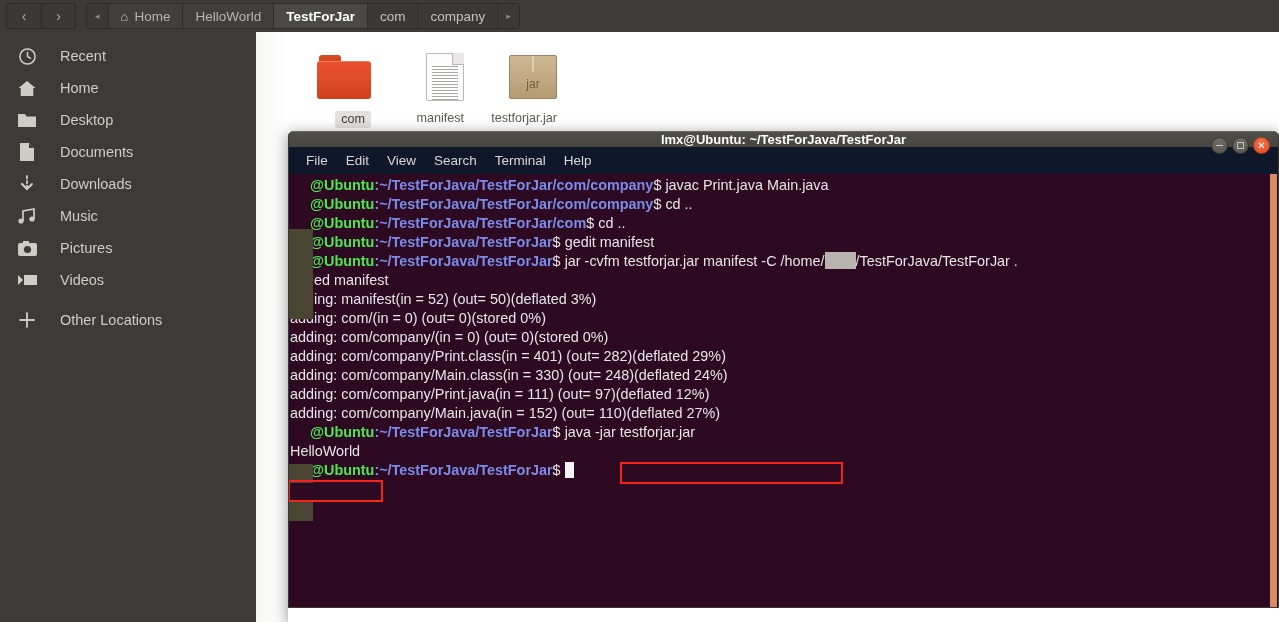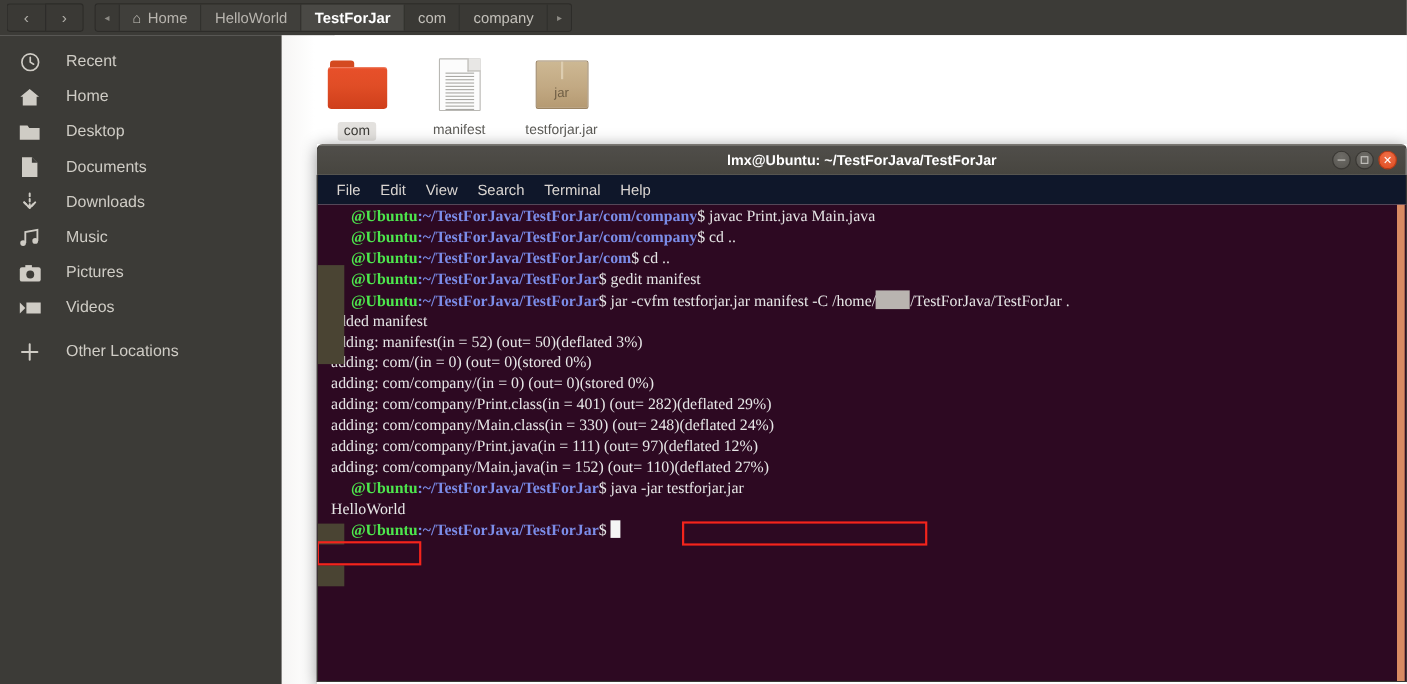--- a/index.html
+++ b/index.html
@@ -76,21 +76,21 @@
   .file-area {
     position: absolute; left: 256px; top: 32px; width: 1023px; height: 590px;
     background: #ffffff;
     background: linear-gradient(to right, #f6f5f4 0px, #ffffff 30px);
   }
   .file-grid {
     display: flex; padding: 12px 0 0 22px; gap: 0;
   }
   .file-cell {
     width: 93px;
-    display: flex; flex-direction: column; align-items: center;
+    display: flex; flex-direction: column; align-items: flex-end;
     padding-top: 4px;
   }
   .file-icon-wrap { height: 58px; display: flex; align-items: center; justify-content: center; }
   .file-label {
     margin-top: 5px; font-size: 12.6px; color: #5c5b57; text-align: center;
     line-height: 15px; max-width: 88px; word-break: break-word;
   }
   .file-label.sel { background: #e3e1de; border-radius: 3px; padding: 1px 6px; color: #3c3b37; }
 
   
@@ -135,21 +135,21 @@
     text-align: center; font-size: 12px; color: #6f5e44;
     font-family: "Liberation Sans", sans-serif;
   }
 
   
   .term {
     position: absolute; left: 288px; top: 131px; width: 991px; height: 491px;
     box-shadow: 0 3px 14px rgba(0,0,0,.45);
   }
   .term-title {
-    position: relative; height: 28px;
+    position: relative; height: 16px;
     background: linear-gradient(to bottom, #504e4a 0%, #47453f 100%);
     border-top: 1px solid #6b6862;
     border-left: 1px solid #3a3834;
     border-right: 1px solid #3a3834;
     border-radius: 5px 5px 0 0;
     display: flex; align-items: center; justify-content: center;
   }
   .term-title .t {
     color: #ffffff; font-size: 13px; font-weight: bold;
     font-family: "Liberation Sans", sans-serif;
@@ -188,26 +188,26 @@
     position: relative;
     height: 434px;
     background: #2d0922;
     border-left: 1px solid #3a3834;
     border-right: 1px solid #3a3834;
     border-bottom: 1px solid #3a3834;
     overflow: hidden;
     padding: 2px 0 0 0;
   }
   .term-lines {
-    font-family: Liberation Serif, serif;
+    font-family: Liberation Sans, sans-serif;
     font-size: 14.4px;
     line-height: 19px;
     color: #e6e6e6;
     white-space: pre;
-    padding-left: 12px;
+    padding-left: 1px;
   }
   .ln { height: 19px; }
   .usr  { color: #4de64d; font-weight: bold; }
   .path { color: #7b8ce8; font-weight: bold; }
   .dollar { color: #e6e6e6; }
   .plain { color: #e6e6e6; }
 
   
   .redact-left {
     position: absolute; left: 0px; top: 55px;

